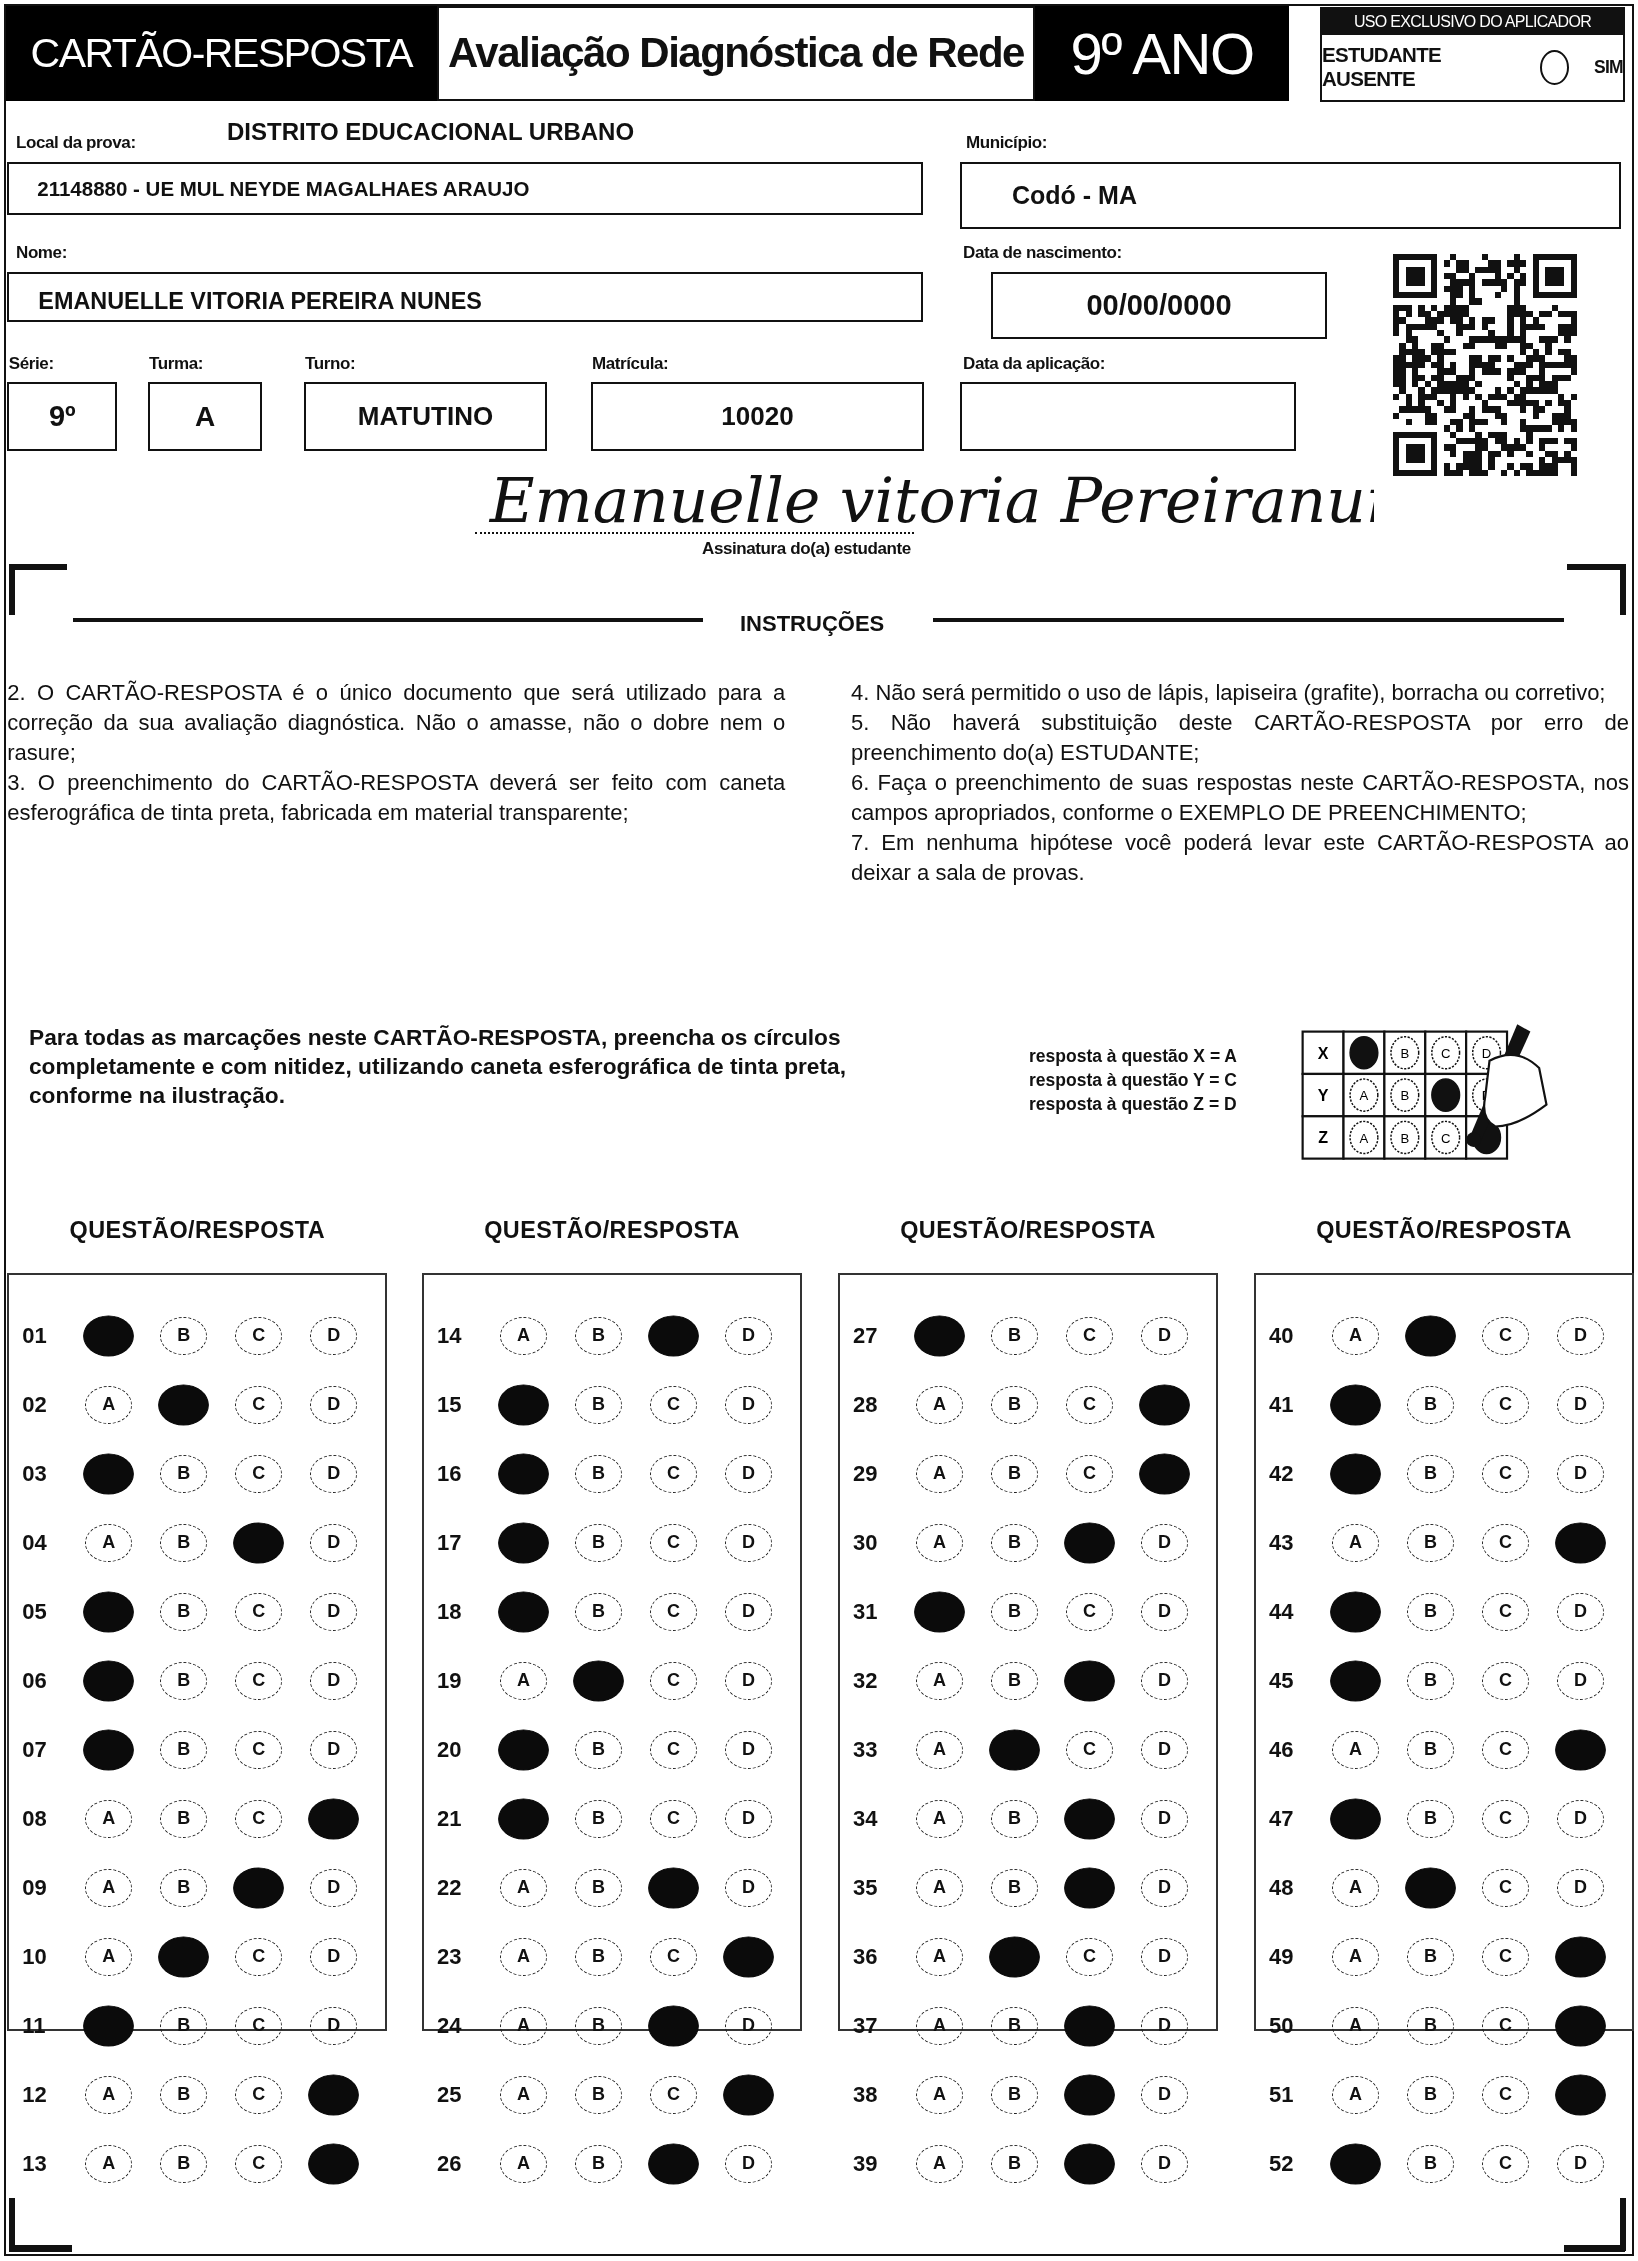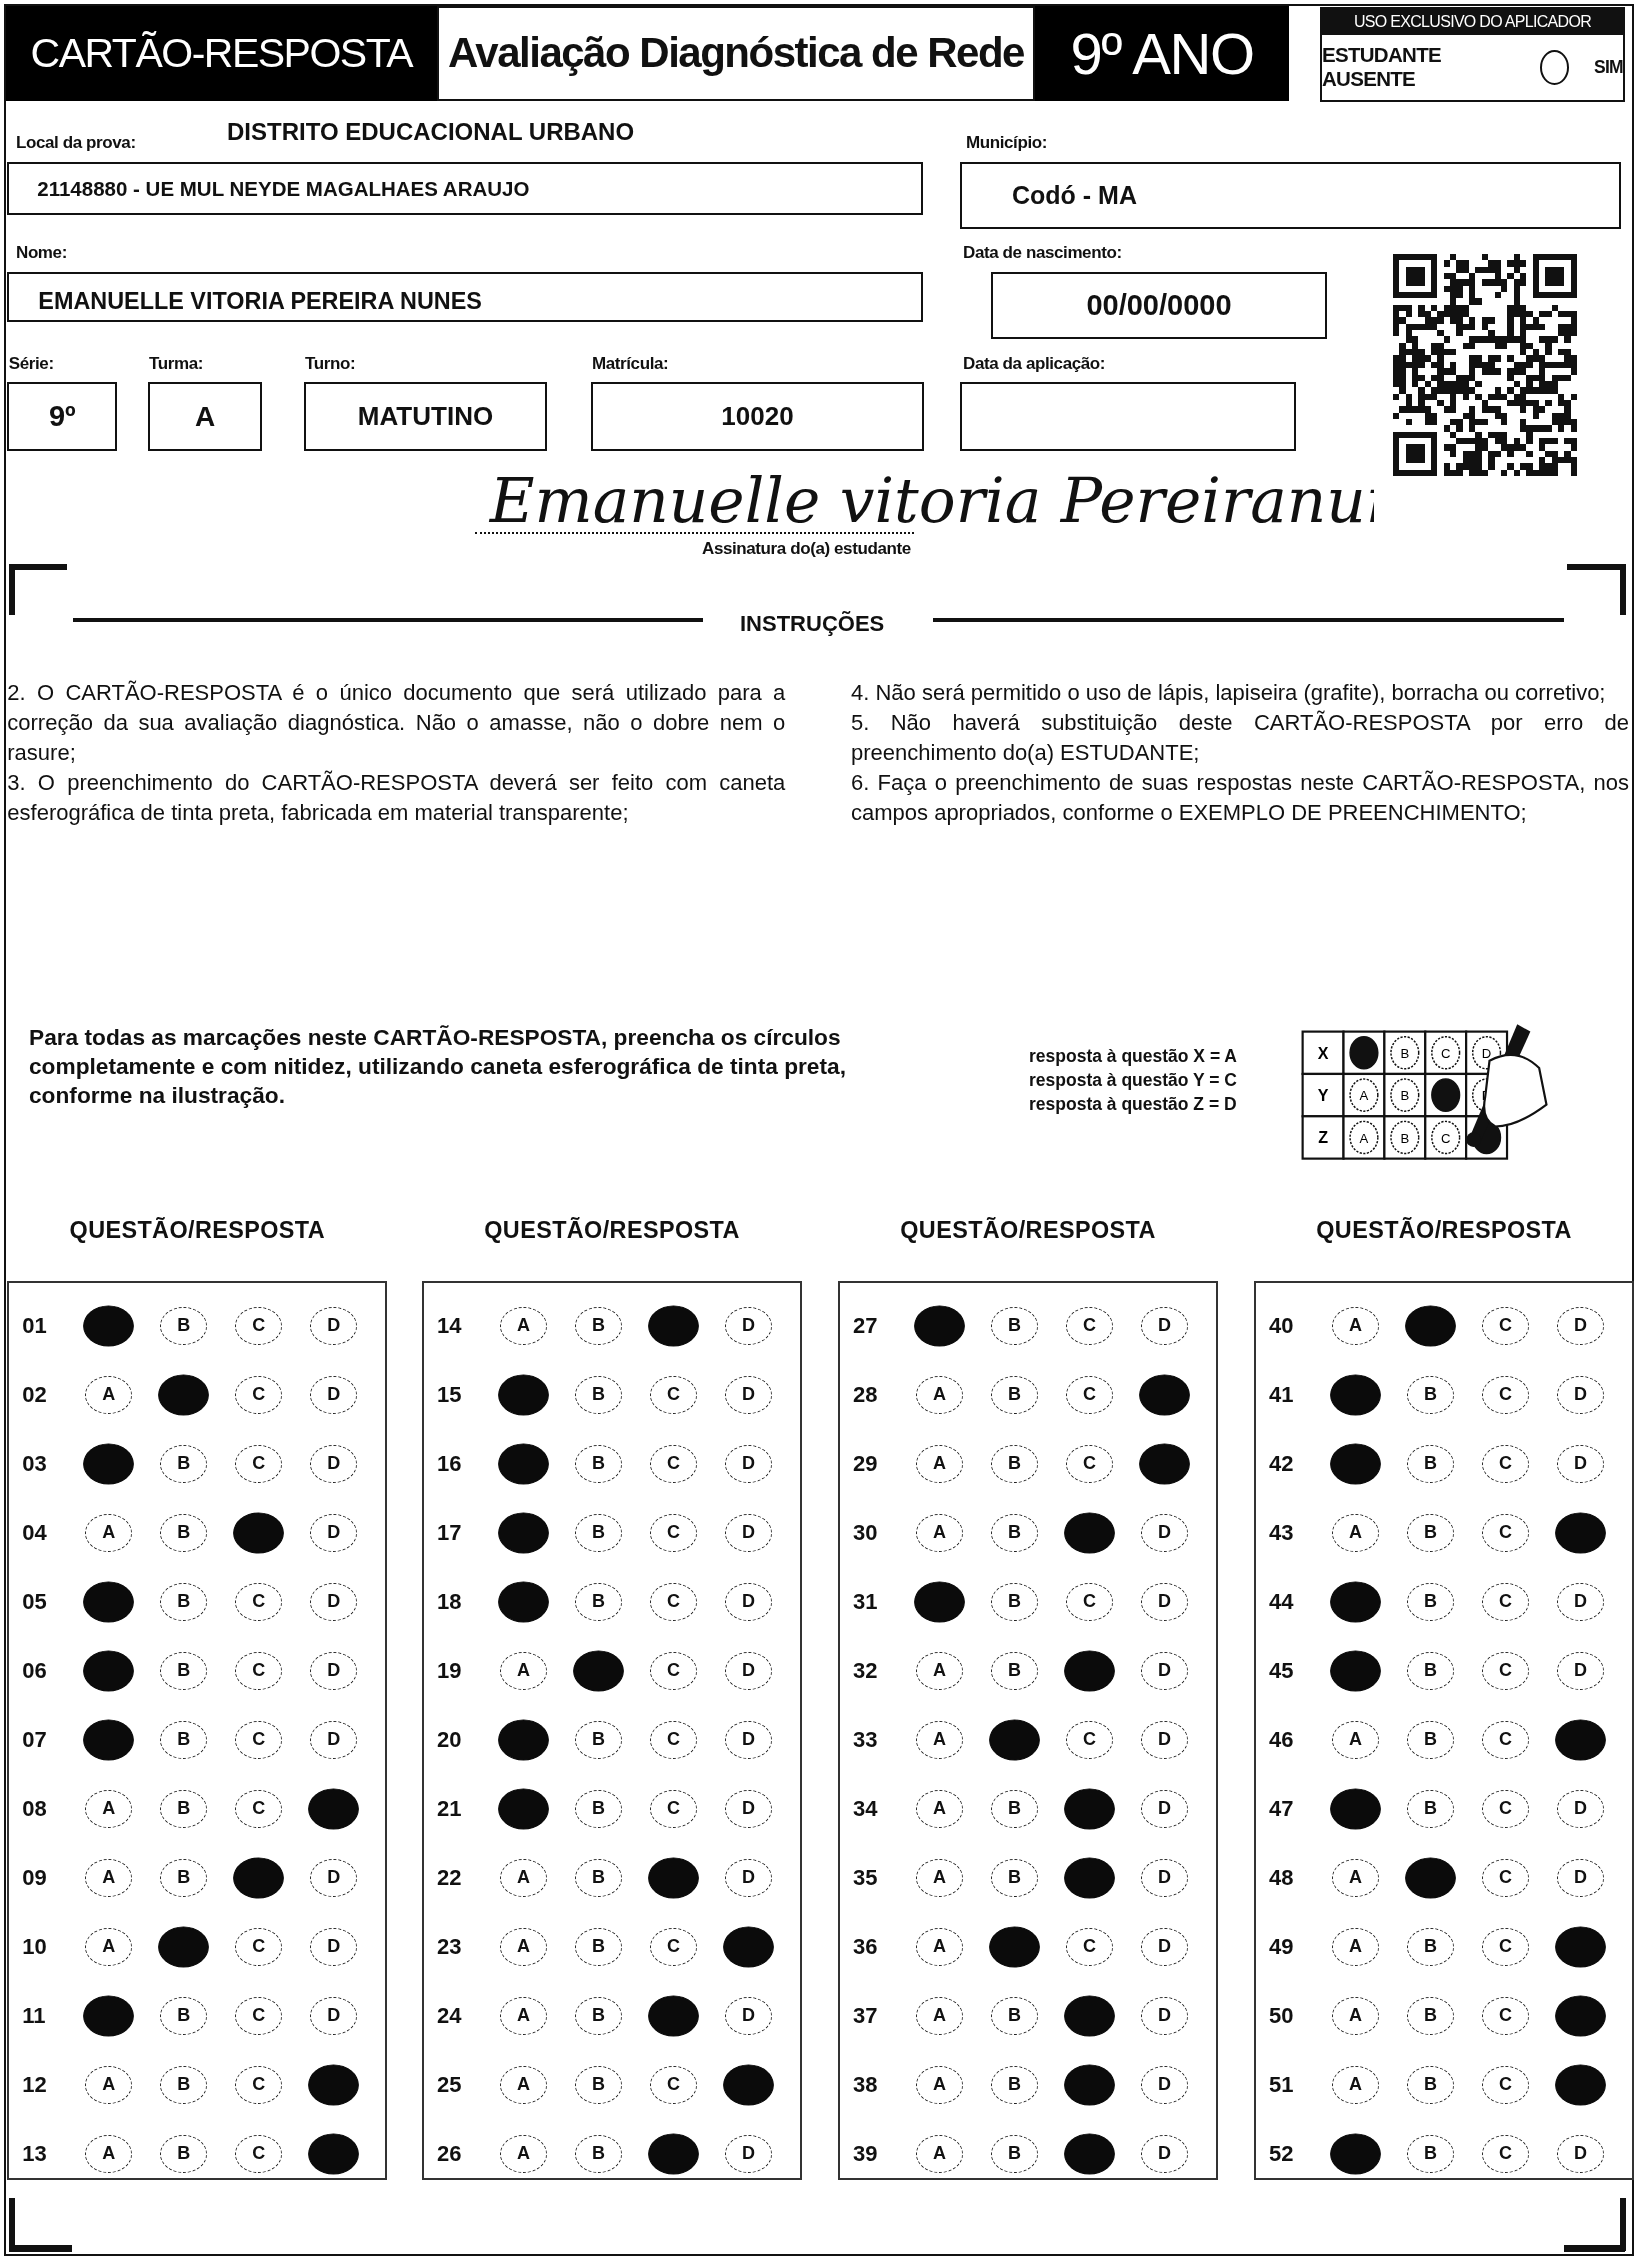--- a/index.html
+++ b/index.html
@@ -40,21 +40,21 @@
   .instr-col p { margin: 0; }
 
   
   .example-text { position: absolute; left: 29px; top: 1023px; width: 819px; font-size: 22.7px; line-height: 29px; font-weight: bold; }
   .example-legend { position: absolute; left: 1029px; top: 1044px; font-size: 17.5px; font-weight: bold; line-height: 24px; }
   .example-grid { position: absolute; left: 1298px; top: 1017px; width: 256px; height: 146px; }
 
   
   .qcol { position: absolute; top: 1213px; width: 380px; }
   .qhead { text-align: center; font-size: 23.4px; font-weight: bold; height: 35px; line-height: 35px; letter-spacing: 0.4px; }
-  .qbox { margin-top: 33px; border: 2.2px solid #333; height: 899px; padding-top: 8px; }
+  .qbox { margin-top: 25px; border: 2.2px solid #333; height: 758px; padding-top: 26px; }
   .qrow { display: flex; align-items: center; height: 69px; }
   .qnum { width: 76px; padding-left: 13px; font-size: 22px; font-weight: bold; }
   .opt { width: 47px; height: 38px; margin-right: 28px; border: 1.5px dashed #222; border-radius: 50%; display: flex; align-items: center; justify-content: center; font-size: 18px; font-weight: bold; }
   .opt.filled { background: #0b0b0b; border: 1.5px solid #0b0b0b; color: transparent; transform: scale(1.08); }
 </style>
 </head>
 <body>
 
 <div class="page"></div>
 
@@ -568,20 +568,21 @@
 <div class="instr-title-line" style="left:933px; width:631px;"></div>
 
 <div class="instr-col" style="left:7.3px;">
   <p>2. O CARTÃO-RESPOSTA é o único documento que será utilizado para a correção da sua avaliação diagnóstica. Não o amasse, não o dobre nem o rasure;</p>
   <p>3. O preenchimento do CARTÃO-RESPOSTA deverá ser feito com caneta esferográfica de tinta preta, fabricada em material transparente;</p>
 </div>
 <div class="instr-col" style="left:851px;">
   <p>4. Não será permitido o uso de lápis, lapiseira (grafite), borracha ou corretivo;</p>
   <p>5. Não haverá substituição deste CARTÃO-RESPOSTA por erro de preenchimento do(a) ESTUDANTE;</p>
   <p>6. Faça o preenchimento de suas respostas neste CARTÃO-RESPOSTA, nos campos apropriados, conforme o EXEMPLO DE PREENCHIMENTO;</p>
+  <p>7. Em nenhuma hipótese você poderá levar este CARTÃO-RESPOSTA ao deixar a sala de provas.</p>
 </div>
 
 <div class="example-text">Para todas as marcações neste CARTÃO-RESPOSTA, preencha os círculos completamente e com nitidez, utilizando caneta esferográfica de tinta preta, conforme na ilustração.</div>
 <div class="example-legend">
   <div>resposta à questão X = A</div>
   <div>resposta à questão Y = C</div>
   <div>resposta à questão Z = D</div>
 </div>
 <svg class="example-grid" viewBox="0 0 350 200">
   <g id="example-cells">

